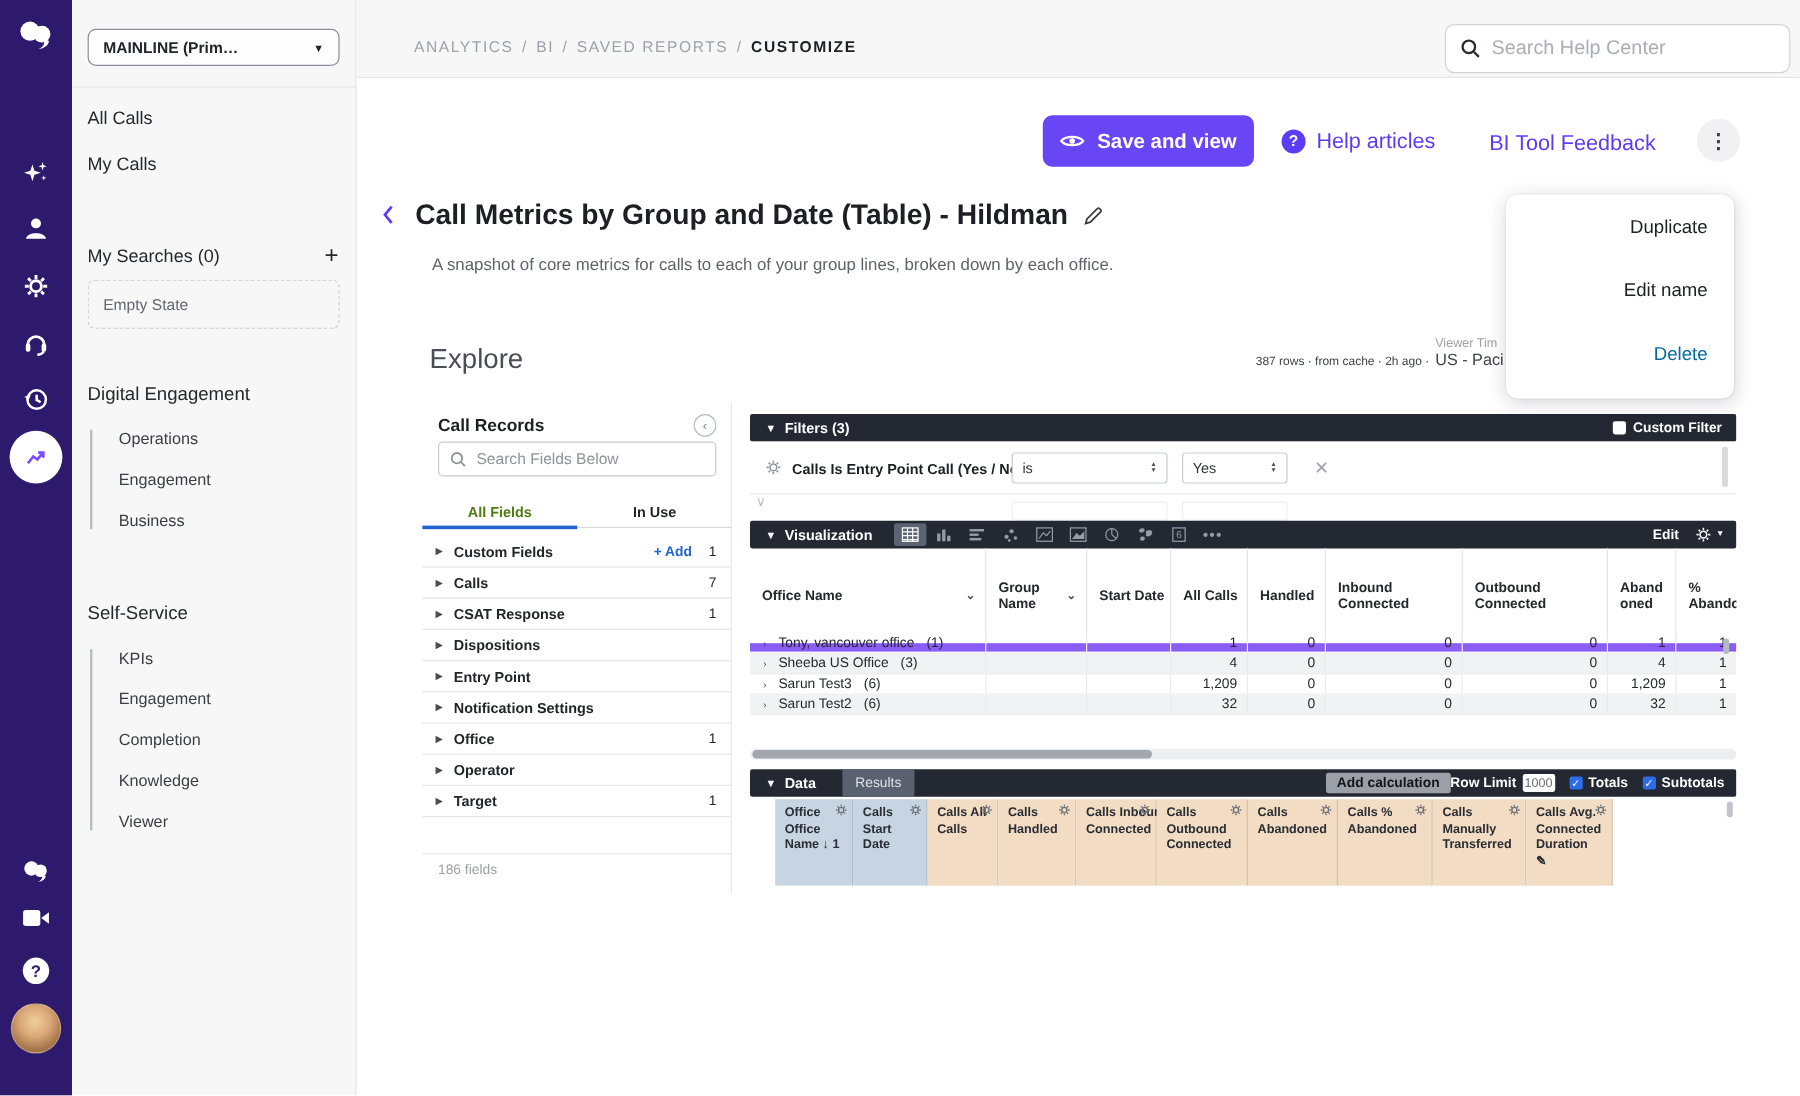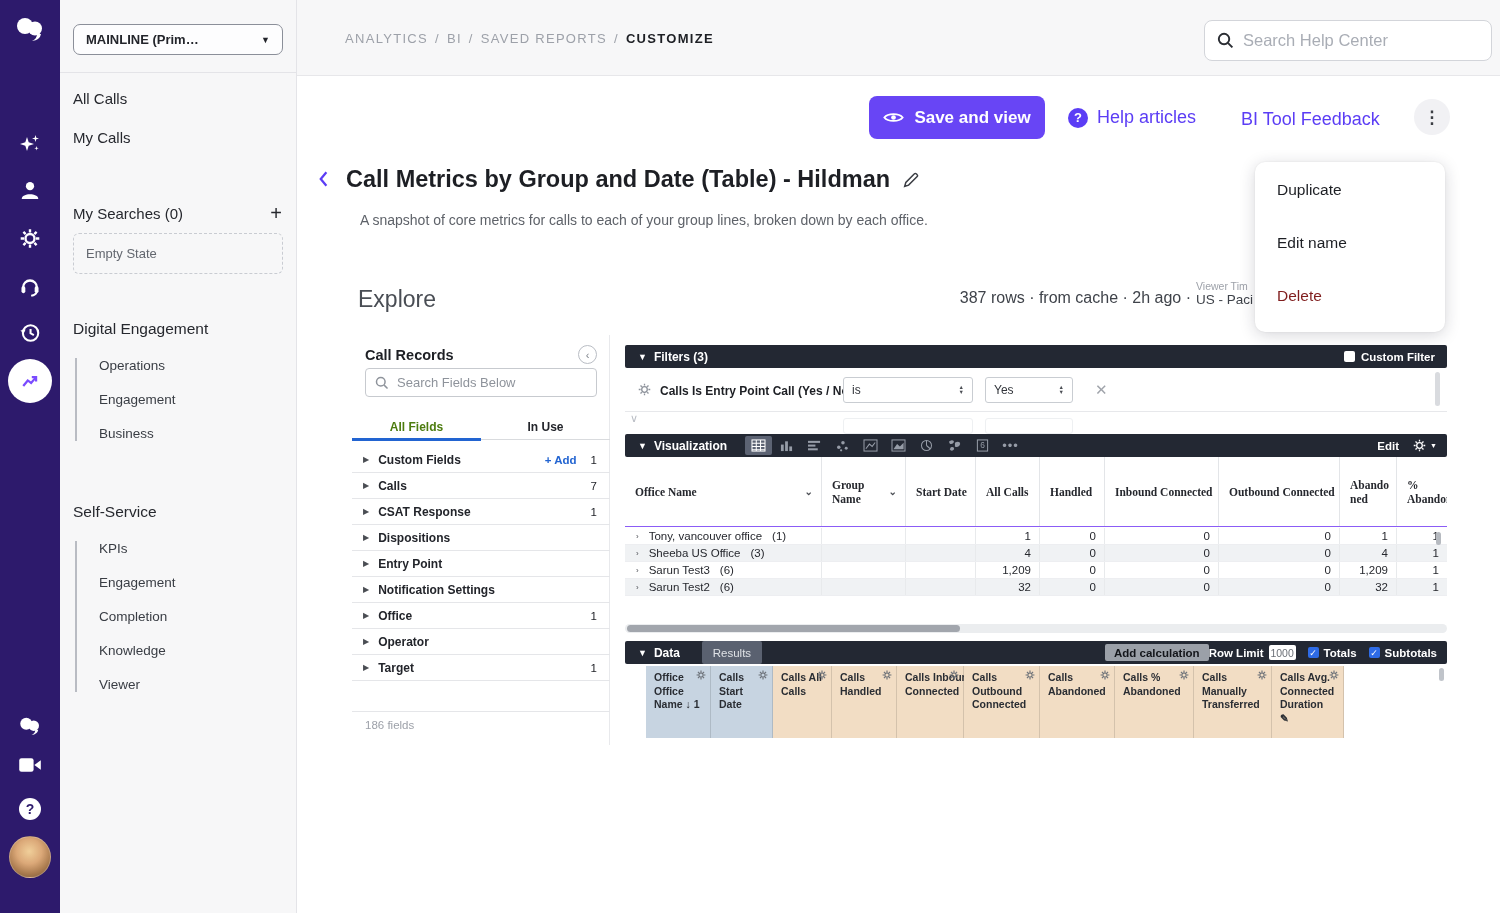--- a/index.html
+++ b/index.html
@@ -30,21 +30,21 @@
   #my-searches .t { font-size:15px; color:#26282e; }
   #my-searches .plus { margin-left:auto; font-size:20px; font-weight:300; color:#26282e; cursor:pointer; }
   #empty-box { position:absolute; left:13px; top:233px; width:210px; height:41px; border:1px dashed #c9ccd2; border-radius:6px; display:flex; align-items:center; padding-left:12px; }
   #empty-box .t { font-size:13px; color:#63676f; }
   .sb-section { position:absolute; left:13px; right:14px; }
   .sb-sec-title { font-size:15.5px; color:#26282e; cursor:pointer; }
   .sb-group { border-left:2px solid #b9bcc3; margin:20px 0 0 2px; padding-left:22px; display:flex; flex-direction:column; gap:19px; }
   .sb-sub { font-size:13.5px; color:#393d44; cursor:pointer; }
 
   
-  #topbar { position:absolute; left:297px; top:0; width:1203px; height:76px; background:#f7f7f8; border-bottom:1px solid #e7e7ea; }
+  #topbar { position:absolute; left:297px; top:0; width:1203px; height:65px; background:#f7f7f8; border-bottom:1px solid #e7e7ea; }
   #breadcrumb { position:absolute; left:48px; top:31px; font-size:13px; letter-spacing:1.3px; color:#9da1a9; display:flex; gap:7px; }
   #breadcrumb .crumb { font-weight:500; cursor:pointer; }
   #breadcrumb .crumb.active { color:#1d1f24; font-weight:700; cursor:default; }
   #hc-search { position:absolute; left:907px; top:20px; width:288px; height:41px; background:#fff; border:1px solid #d3d5da; border-radius:8px; display:flex; align-items:center; padding:0 12px; }
   #hc-search input { border:none; outline:none; background:transparent; font-size:16.5px; margin-left:9px; width:220px; font-family:"Liberation Sans",sans-serif; color:#2a2d33; }
   #hc-search input::placeholder { color:#a9adb5; }
 
   
   #save-btn { position:absolute; left:869px; top:96px; width:176px; height:43px; background:#6845f5; border:none; border-radius:8px; color:#fff; font-size:17px; font-weight:600; display:flex; align-items:center; justify-content:center; gap:10px; cursor:pointer; font-family:"Liberation Sans",sans-serif;text-align:center; }
   #help-link { position:absolute; left:1068px; top:107px; display:flex; align-items:center; gap:9px; cursor:pointer; }
@@ -53,28 +53,28 @@
   #feedback-link { position:absolute; left:1241px; top:109px; cursor:pointer; }
   #dots-btn { position:absolute; left:1414px; top:99px; width:36px; height:36px; border-radius:50%; background:#f1f1f4; display:flex; align-items:center; justify-content:center; font-size:17px; font-weight:700; color:#3c3f45; cursor:pointer; letter-spacing:0; }
 
   
   #back-btn { position:absolute; left:316px; top:170px; cursor:pointer; }
   #report-title { position:absolute; left:346px; top:166px; font-size:23.5px; font-weight:700; color:#1d1f24; display:flex; align-items:center; gap:13px; }
   #report-desc { position:absolute; left:360px; top:212px; font-size:14px; color:#5e6269; }
 
   
   #ctx-menu { position:absolute; left:1255px; top:162px; width:190px; height:170px; background:#fff; border-radius:10px;
-    box-shadow:0 3px 16px rgba(25,25,50,.18), 0 0 2px rgba(0,0,0,.08); z-index:40; padding:19px 22px; display:flex; flex-direction:column; gap:35px; }
+    box-shadow:0 3px 16px rgba(25,25,50,.18), 0 0 2px rgba(0,0,0,.08); z-index:40; padding:19px 22px; display:flex; flex-direction:column; gap:35px;align-items:flex-end; }
   .ctx-item { font-size:15.5px; color:#1d1f24; cursor:pointer; }
-  .ctx-item.danger { color:#7f1d1d; }
+  .ctx-item.danger { color:#0369a1; }
 
   
   #explore-h { position:absolute; left:358px; top:286px; font-size:23px; font-weight:400; color:#494d54; }
   #explore-meta { position:absolute; right:247px; top:280px; display:flex; align-items:flex-end; gap:5px; white-space:nowrap; }
-  #explore-meta .m1 { font-size:16px; color:#3f434a; }
+  #explore-meta .m1 { font-size:10px; color:#3f434a; }
   #explore-meta .stack { display:flex; flex-direction:column; align-items:flex-start; }
   #explore-meta .vl { font-size:10.5px; color:#9da1a9; }
   #explore-meta .tz { font-size:13.5px; color:#3f434a; }
 
   
   #fields-panel { position:absolute; left:352px; top:335px; width:258px; height:410px; border-right:1px solid #e8e9ec; }
   #cr-head { position:absolute; left:13px; right:12px; top:10px; display:flex; align-items:center; }
   #cr-title { font-size:14.5px; font-weight:700; color:#1d1f24; }
   #cr-collapse { margin-left:auto; width:19px; height:19px; border:1px solid #b9bdc4; border-radius:50%; color:#7d828a; font-size:11px; display:flex; align-items:center; justify-content:center; cursor:pointer; }
   #cr-search { position:absolute; left:13px; top:33px; width:232px; height:29px; border:1px solid #c7cacf; border-radius:4px; display:flex; align-items:center; padding:0 9px; background:#fff; }
@@ -121,21 +121,21 @@
   #viz-bar { top:89px; }
   #viz-icons { display:flex; margin-left:18px; gap:1px; }
   .viz-slot { width:27px; height:19px; display:flex; align-items:center; justify-content:center; color:#969ca7; cursor:pointer; border-radius:2px; }
   .viz-slot.selected { background:#5c6373; color:#fff; }
   .viz-more { font-size:13px; letter-spacing:1px; }
   #viz-edit { margin-left:auto; font-size:11.5px; font-weight:700; margin-right:14px; cursor:pointer; }
   #viz-gear { display:flex; align-items:center; gap:4px; margin-right:10px; cursor:pointer; }
   #viz-gear .car { font-size:7px; }
 
   
-  #vt-header { position:absolute; left:0; top:112px; width:822px; height:70px; display:flex; border-bottom:1px solid #8b5cf6;font-family:Liberation Serif, serif; }
+  #vt-header { position:absolute; left:0; top:112px; width:822px; height:86px; display:flex; border-bottom:7px solid #8b5cf6; }
   .vt-hcell { display:flex; align-items:center; padding-left:10px; border-right:1px solid #e3e5e8; font-size:11.5px; font-weight:600; color:#26282e; line-height:14px; }
   .vt-hcell:last-child { border-right:none; }
   .vt-hcell .chev { margin-left:auto; margin-right:8px; font-size:10px; color:#4a4d53; }
   .vt-hcell.wrap { white-space:normal; word-break:break-all; padding-right:4px; }
   #vt-rows { position:absolute; left:0; top:183px; width:822px; }
   .vt-row { height:17px; display:flex; border-bottom:1px solid #edeef1; }
   .vt-row.zebra { background:#f0f2f4; }
   .vt-cell { border-right:1px solid #e8eaec; font-size:11.5px; color:#26282e; display:flex; align-items:center; }
   .vt-cell:last-child { border-right:none; }
   .vt-cell.num { justify-content:flex-end; padding-right:8px; }

